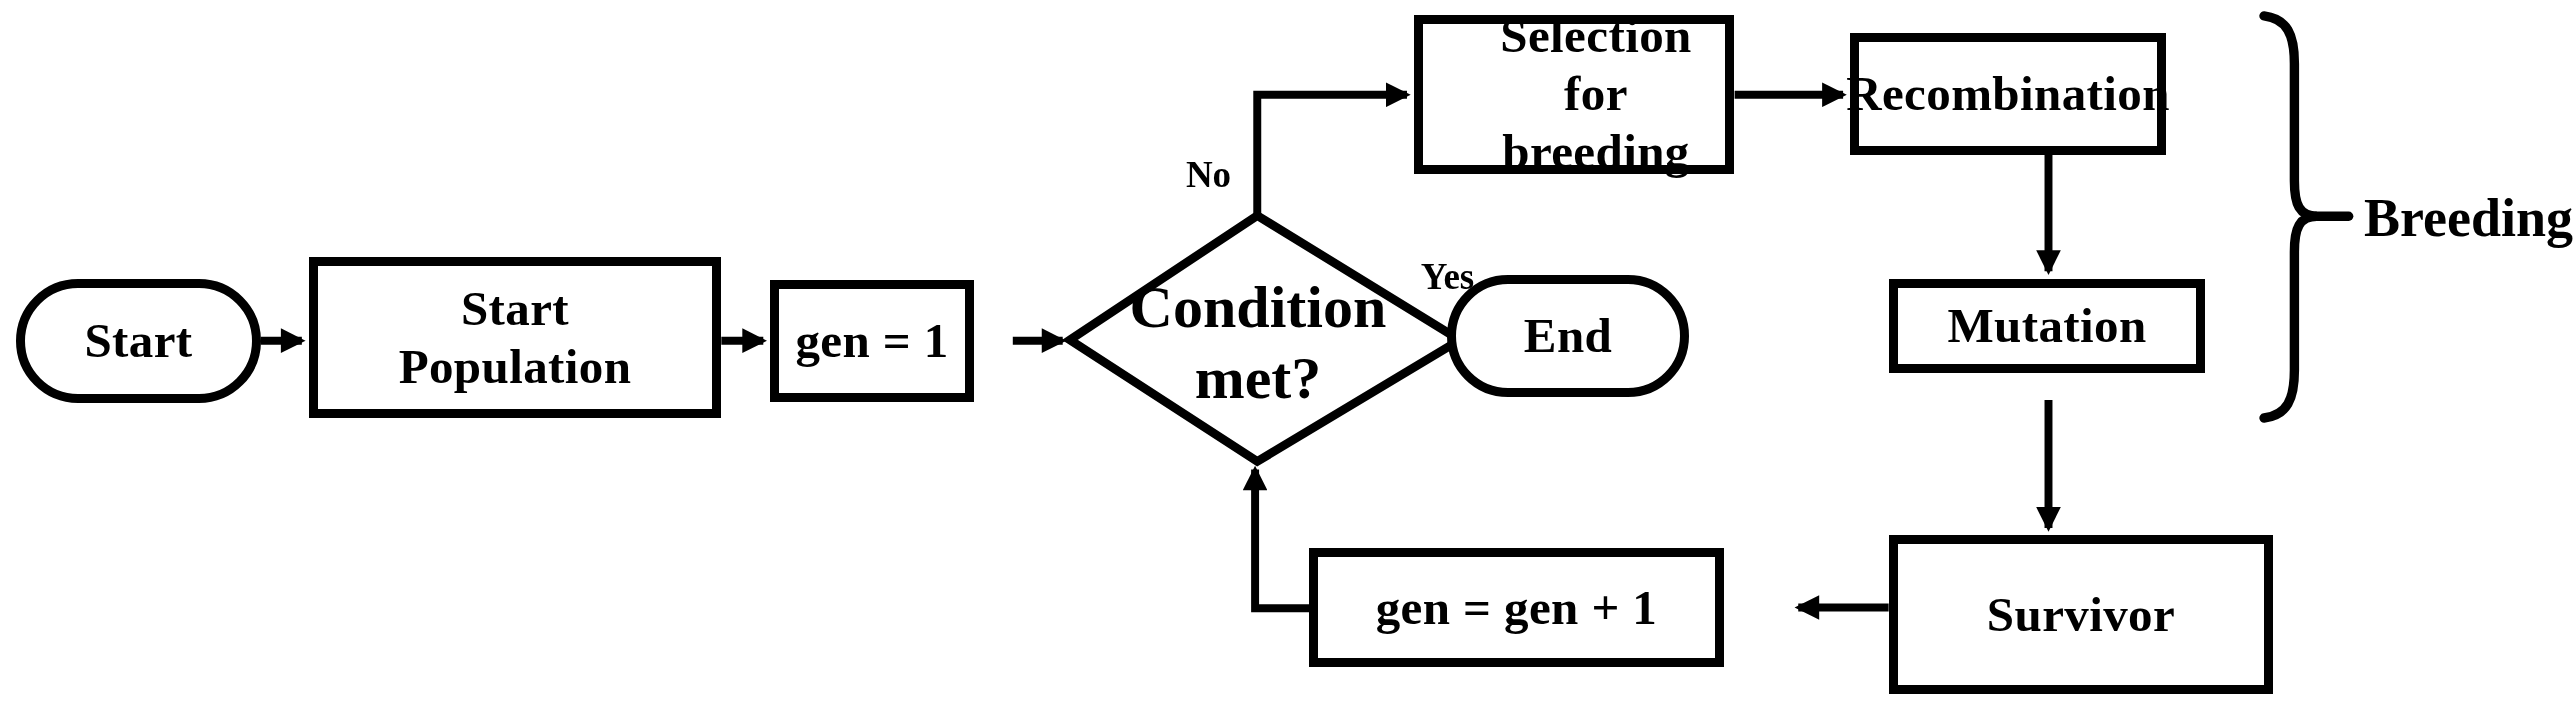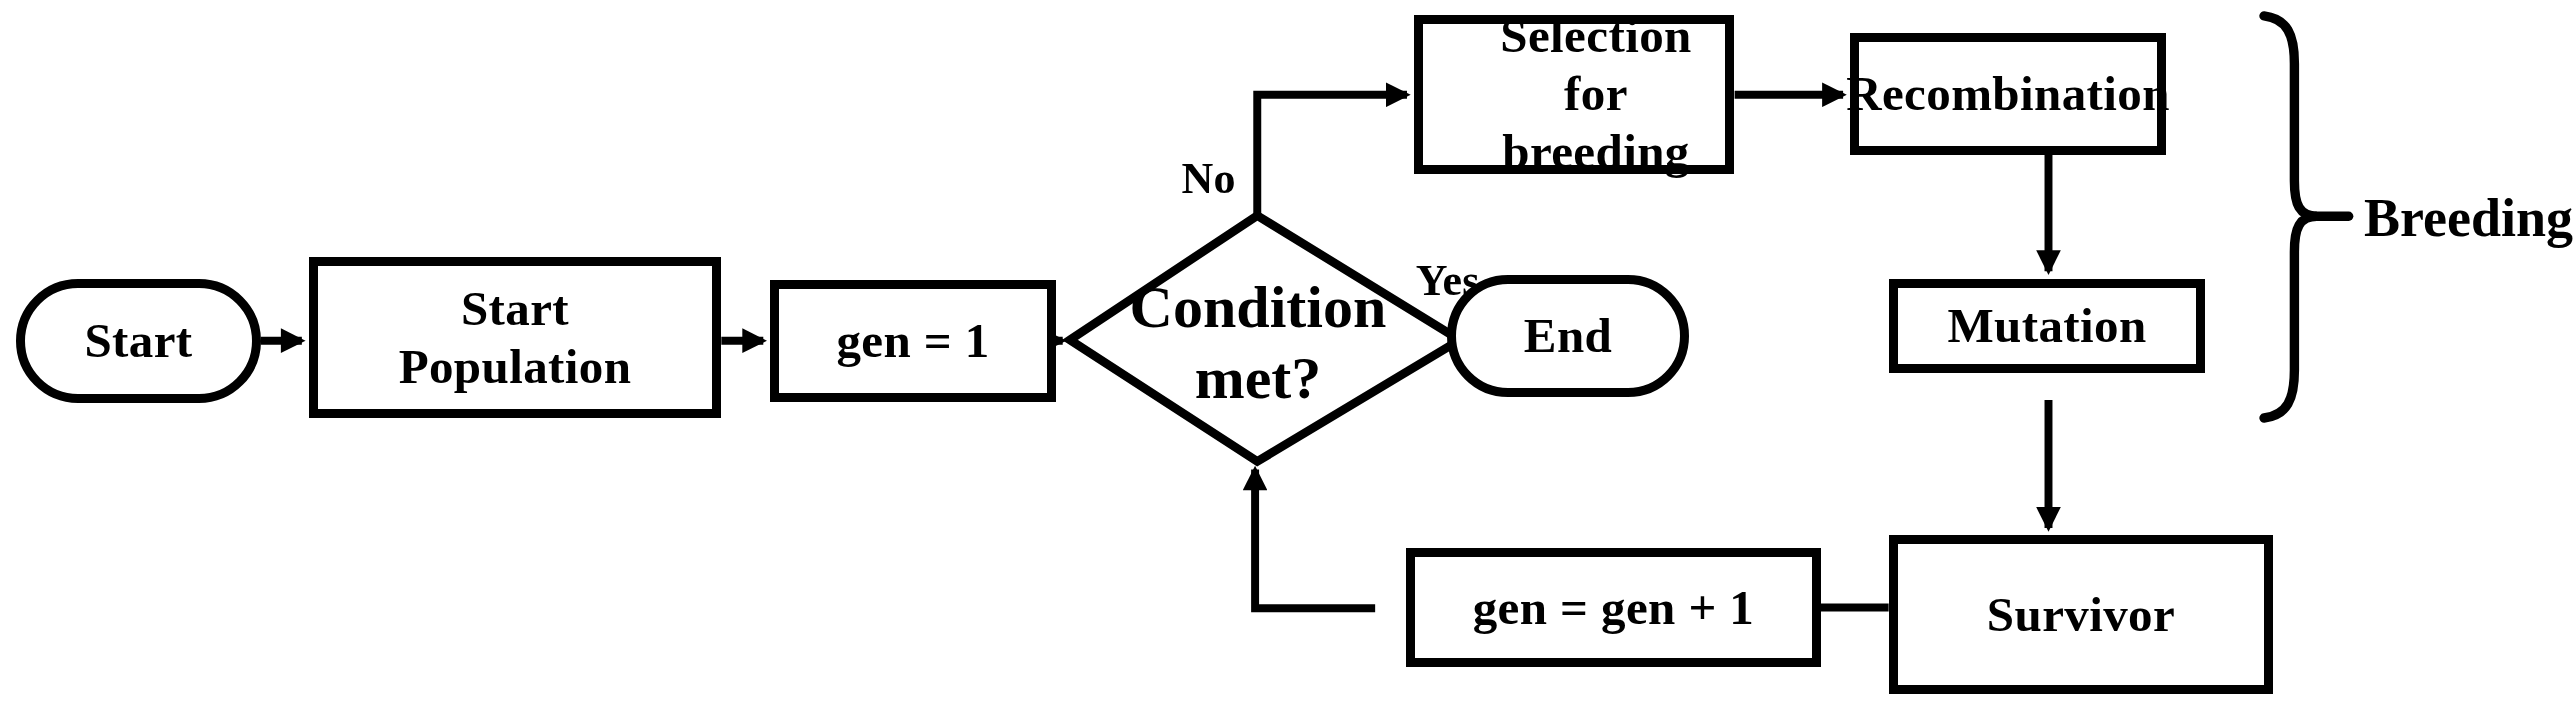--- a/index.html
+++ b/index.html
@@ -50,21 +50,21 @@
     font-size: 60px;
     line-height: 1.18;
     color: #000000;
     text-align: center;
     background: transparent;
   }
   .edge-label {
     position: absolute;
     z-index: 3;
     font-weight: 700;
-    font-size: 44px;
+    font-size: 37px;
     color: #000000;
     text-align: center;
   }
   .group-label {
     position: absolute;
     z-index: 3;
     font-weight: 700;
     font-size: 54px;
     color: #000000;
     text-align: left;
@@ -111,21 +111,21 @@
 
   <div class="node terminator" style="left:16px; top:279px; width:245px; height:124px;">
     <span>Start</span>
   </div>
 
   <div class="node" style="left:309px; top:257px; width:412px; height:161px;">
     <span>Start</span>
     <span>Population</span>
   </div>
 
-  <div class="node" style="left:770px; top:280px; width:286px; height:122px;">
+  <div class="node" style="left:770px; top:280px; width:204px; height:122px;">
     <span>gen = 1</span>
   </div>
 
   <div class="diamond-label" style="left:1128px; top:281px; width:260px; height:123px;">
     <span>Condition</span>
     <span>met?</span>
   </div>
 
   <div class="node terminator" style="left:1447px; top:275px; width:242px; height:122px;">
     <span>End</span>
@@ -141,21 +141,21 @@
   </div>
 
   <div class="node" style="left:1889px; top:279px; width:316px; height:94px;">
     <span>Mutation</span>
   </div>
 
   <div class="node" style="left:1889px; top:535px; width:384px; height:159px;">
     <span>Survivor</span>
   </div>
 
-  <div class="node" style="left:1406px; top:548px; width:415px; height:119px;">
+  <div class="node" style="left:1309px; top:548px; width:415px; height:119px;">
     <span>gen = gen + 1</span>
   </div>
 
   <div class="edge-label" style="left:1156px; top:153px; width:105px;">No</div>
 
   <div class="edge-label" style="left:1393px; top:255px; width:109px;">Yes</div>
 
   <div class="group-label" style="left:2364px; top:187px; width:210px;">Breeding</div>
 
 </div>

